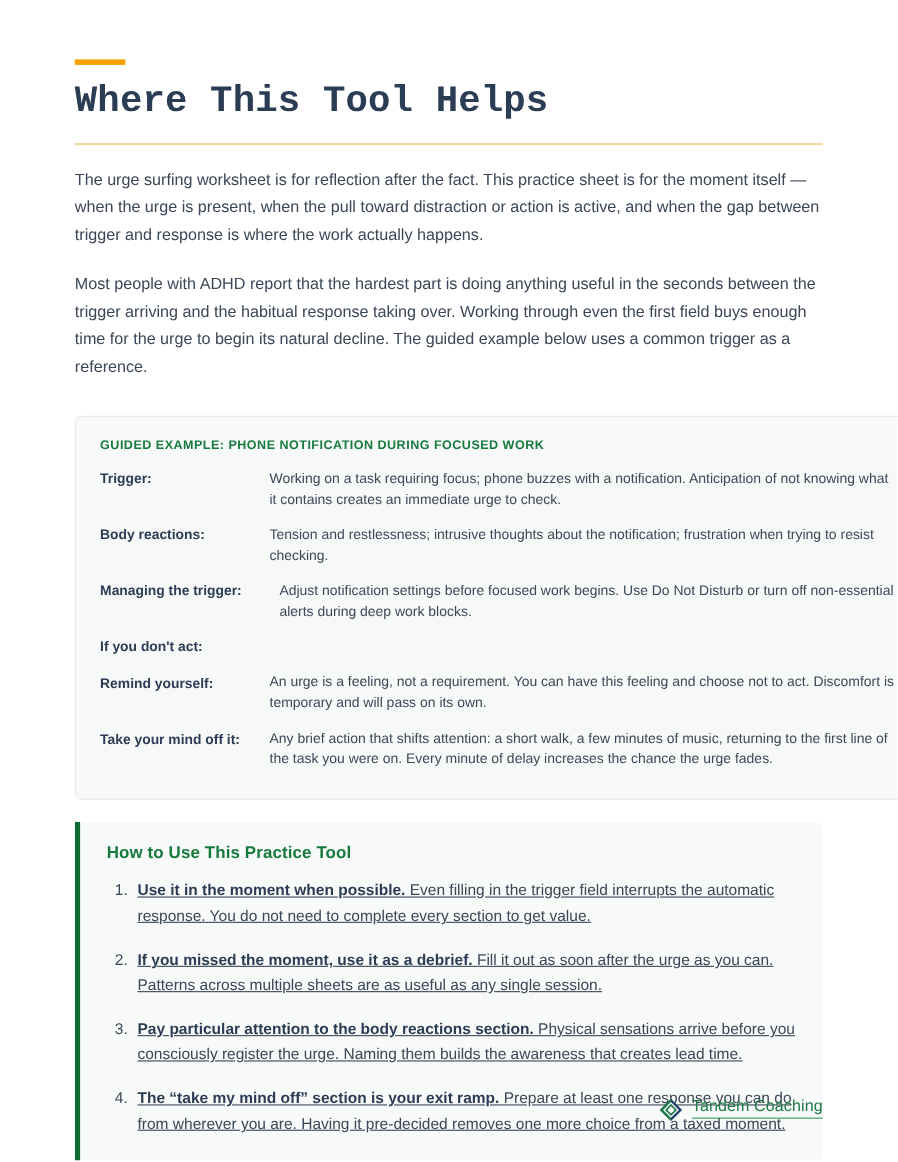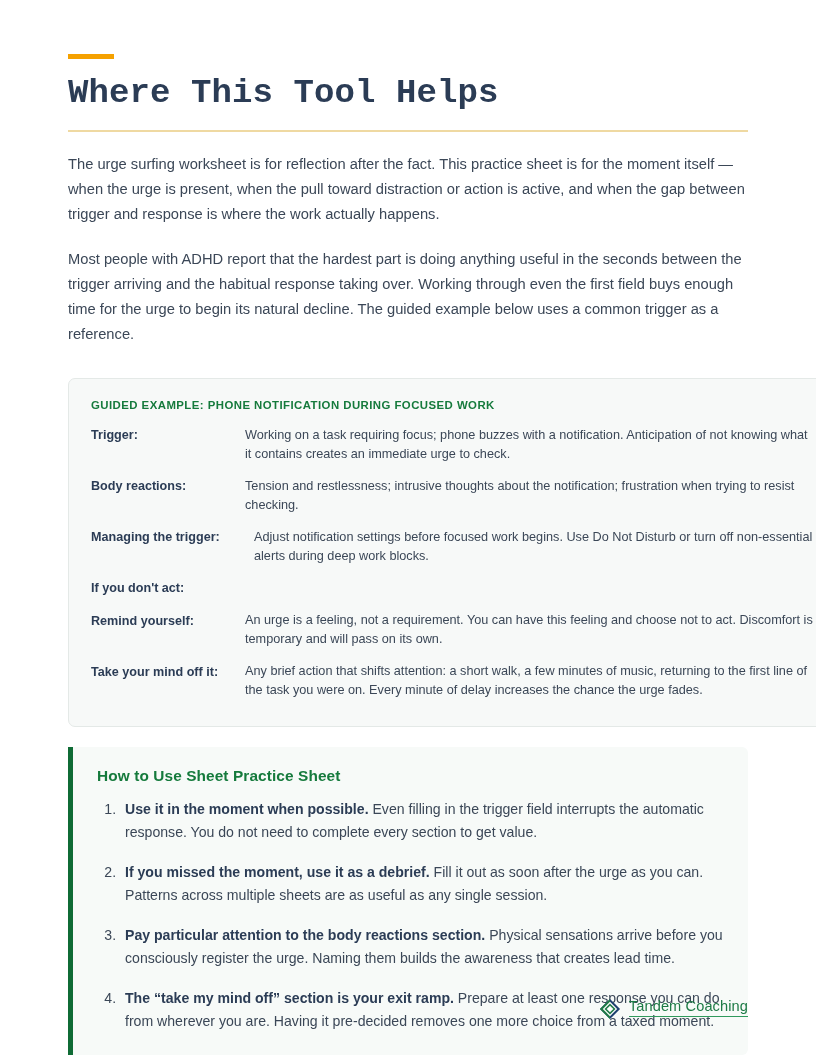--- a/index.html
+++ b/index.html
@@ -117,20 +117,21 @@
     margin: 0;
     padding-left: 23px;
     list-style-position: outside;
   }
   ol.steps li {
     font-size: 14.1px;
     line-height: 23px;
     color: #3b4757;
     margin-bottom: 17px;
     padding-left: 5px;
+    text-decoration: underline;
   }
   ol.steps li:last-child { margin-bottom: 0; }
   ol.steps li b {
     font-weight: 700;
     color: #2b3c55;
   }
 
   
   .footer-logo {
     position: absolute;
@@ -196,21 +197,21 @@
       <div class="ex-value">An urge is a feeling, not a requirement. You can have this feeling and choose not to act. Discomfort is temporary and will pass on its own.</div>
     </div>
 
     <div class="ex-row">
       <div class="ex-label">Take your mind off it:</div>
       <div class="ex-value">Any brief action that shifts attention: a short walk, a few minutes of music, returning to the first line of the task you were on. Every minute of delay increases the chance the urge fades.</div>
     </div>
   </div>
 
   <div class="callout">
-    <div class="callout-title">How to Use Sheet Practice Sheet</div>
+    <div class="callout-title">How to Use This Practice Tool</div>
     <ol class="steps">
       <li>
         <b>Use it in the moment when possible.</b><span> Even filling in the trigger field interrupts the automatic response. You do not need to complete every section to get value.</span>
       </li>
       <li>
         <b>If you missed the moment, use it as a debrief.</b><span> Fill it out as soon after the urge as you can. Patterns across multiple sheets are as useful as any single session.</span>
       </li>
       <li>
         <b>Pay particular attention to the body reactions section.</b><span> Physical sensations arrive before you consciously register the urge. Naming them builds the awareness that creates lead time.</span>
       </li>

